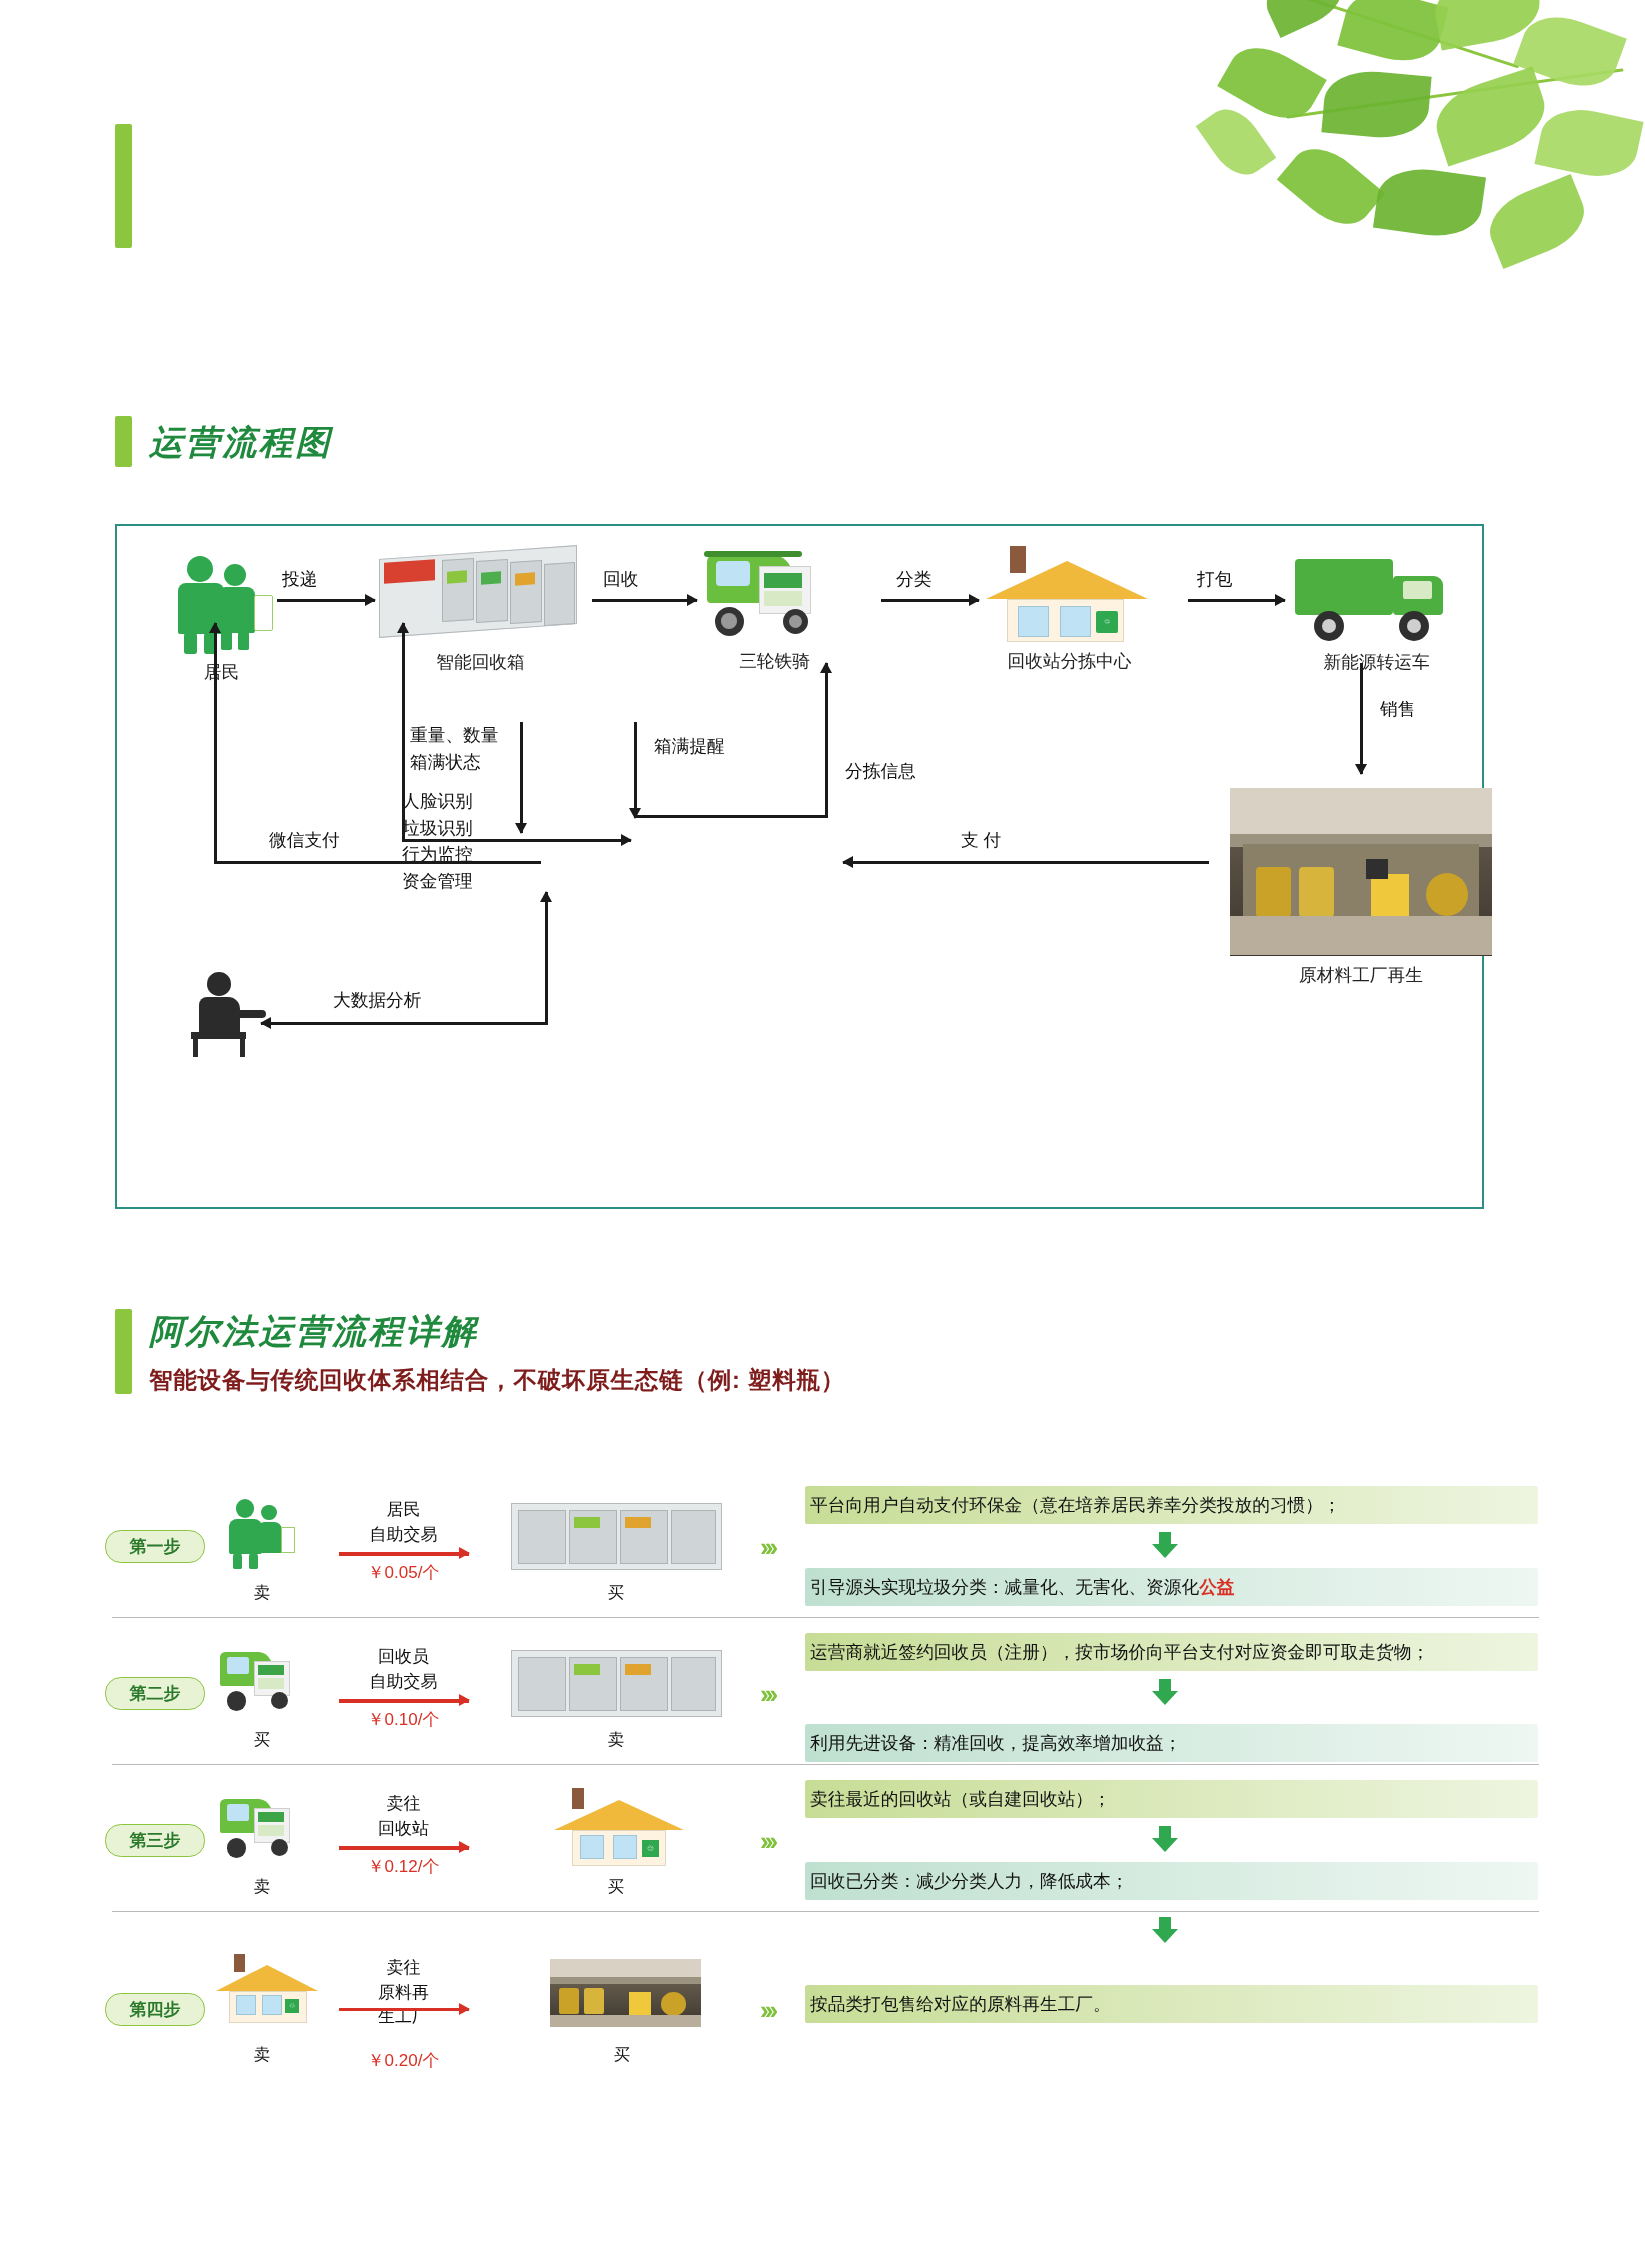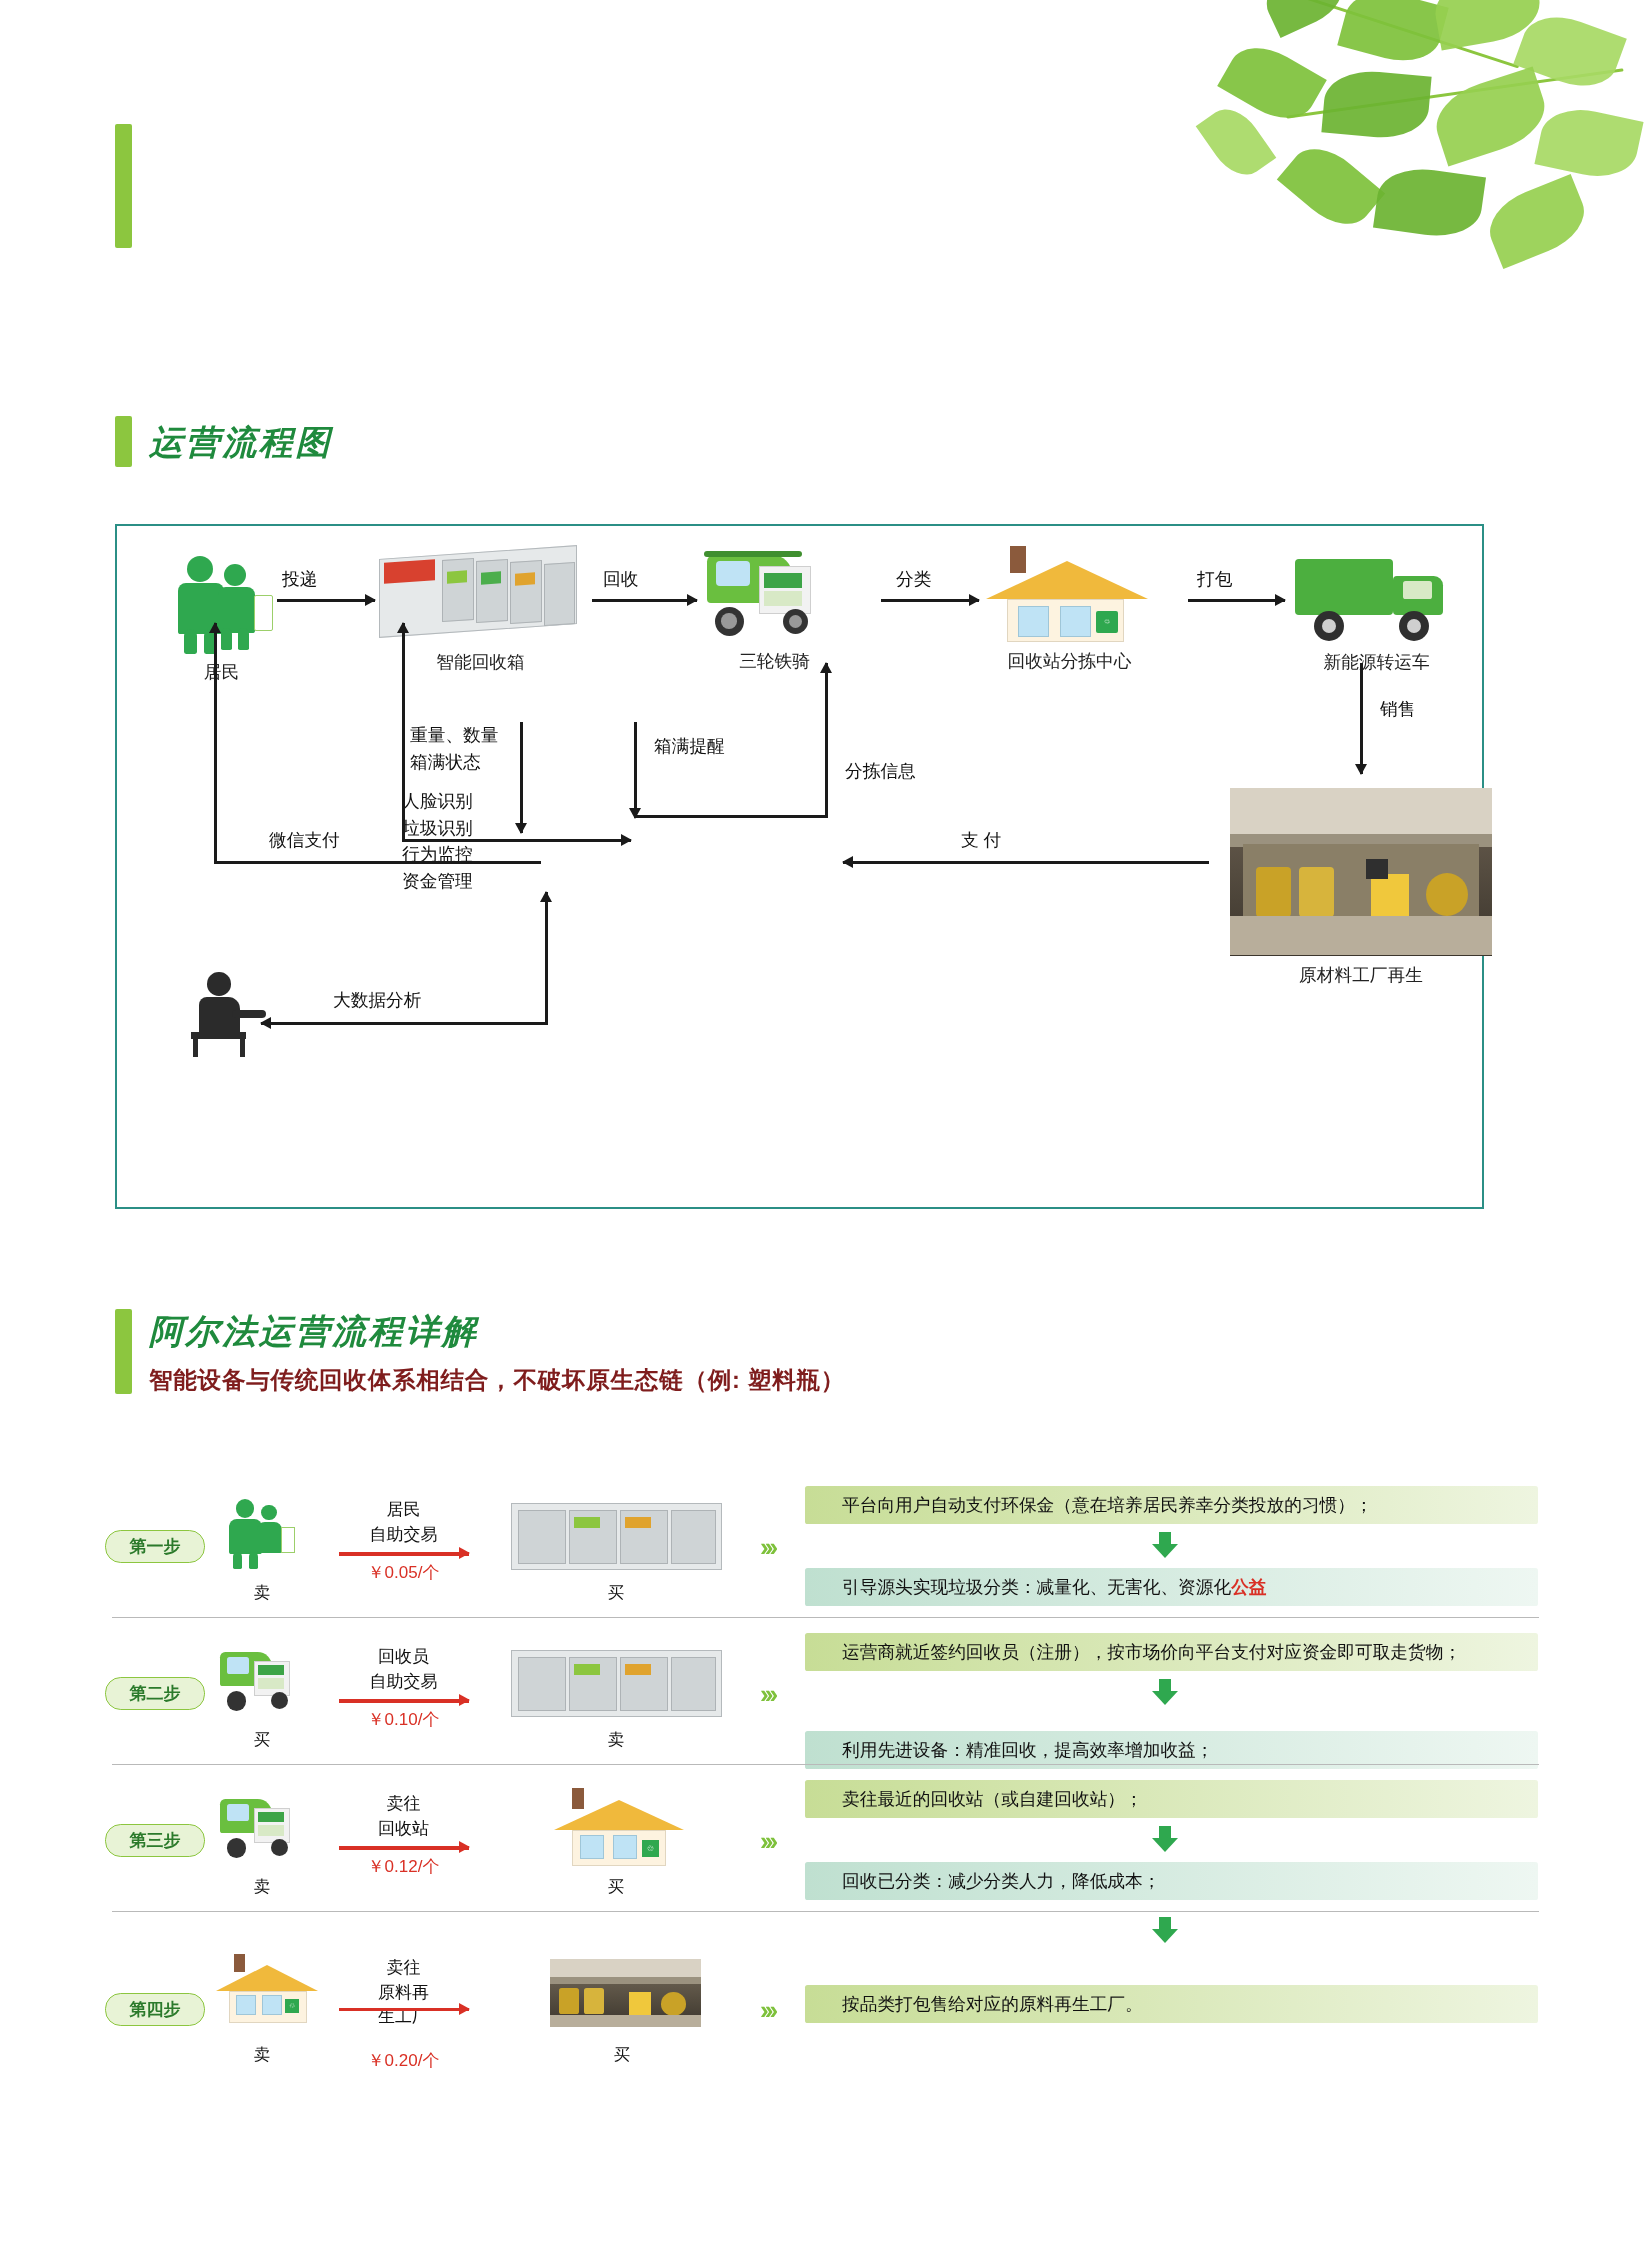--- a/index.html
+++ b/index.html
@@ -76,21 +76,21 @@
   .step-icon{position:absolute;left:124px;top:26px;width:92px;height:85px;}
   .step-cap{position:absolute;font-size:16.4px;color:#111;text-align:center;width:92px;}
   .trade{position:absolute;left:236px;top:26px;width:151px;text-align:center;}
   .trade .t1{font-size:17px;color:#111;line-height:1.45;}
   .trade .redarrow{position:relative;height:3.3px;background:#d93025;margin:5.2px 10.5px;}
   .trade .redarrow:after{content:"";position:absolute;right:-1.3px;top:-5.2px;border-left:11.8px solid #d93025;border-top:6.5px solid transparent;border-bottom:6.5px solid transparent;}
   .trade .price{font-size:17px;color:#d93025;margin-top:5.2px;}
   .chev{position:absolute;left:668px;top:60px;color:#7ec13b;font-size:26px;font-weight:bold;letter-spacing:-3.9px;}
   .bubble{
     position:absolute;left:713px;height:38px;border-radius:2.6px;display:flex;align-items:center;
-    padding-left:37px;font-size:17.7px;color:#111;width:733px;box-sizing:border-box;
+    padding-left:5px;font-size:17.7px;color:#111;width:733px;box-sizing:border-box;
   }
   .bubble.b-top{background:linear-gradient(90deg,#c7dd96,#eef5e0);}
   .bubble.b-bot{background:linear-gradient(90deg,#bfe0d0,#eef7f2);}
   .downarrow{position:absolute;left:1073px;width:0;height:0;}
   .downarrow .stem2{position:absolute;left:-5.9px;top:0;width:11.8px;height:13px;background:#2fa84f;}
   .downarrow .hd{position:absolute;left:-13px;top:11.8px;border-left:13px solid transparent;border-right:13px solid transparent;border-top:14.4px solid #2fa84f;}
   .gongyi{color:#d93025;font-weight:bold;}
   .truckbody{position:absolute;background:#4caf3f;}
 </style>
 </head>
@@ -375,21 +375,21 @@
     </div>
     <div class="step-cap" style="left:478px;top:110px;">卖</div>
 
     <div class="chev">›››</div>
 
     <div class="bubble b-top" style="top:14.4px;">运营商就近签约回收员（注册），按市场价向平台支付对应资金即可取走货物；</div>
     <div class="downarrow" style="top:60px;">
         <div class="stem2"></div>
         <div class="hd"></div>
       </div>
-    <div class="bubble b-bot" style="top:112px;">
+    <div class="bubble b-bot" style="top:105px;">
       <span>利用先进设备：精准回收，提高效率增加收益；</span>
     </div>
     <div class="step-divider" style="top:145px;"></div>
   </div>
 
   <div class="step-row">
     <div class="step-badge">第三步</div>
 
     <div class="step-icon">
       <div style="position:relative;height:76px;">

